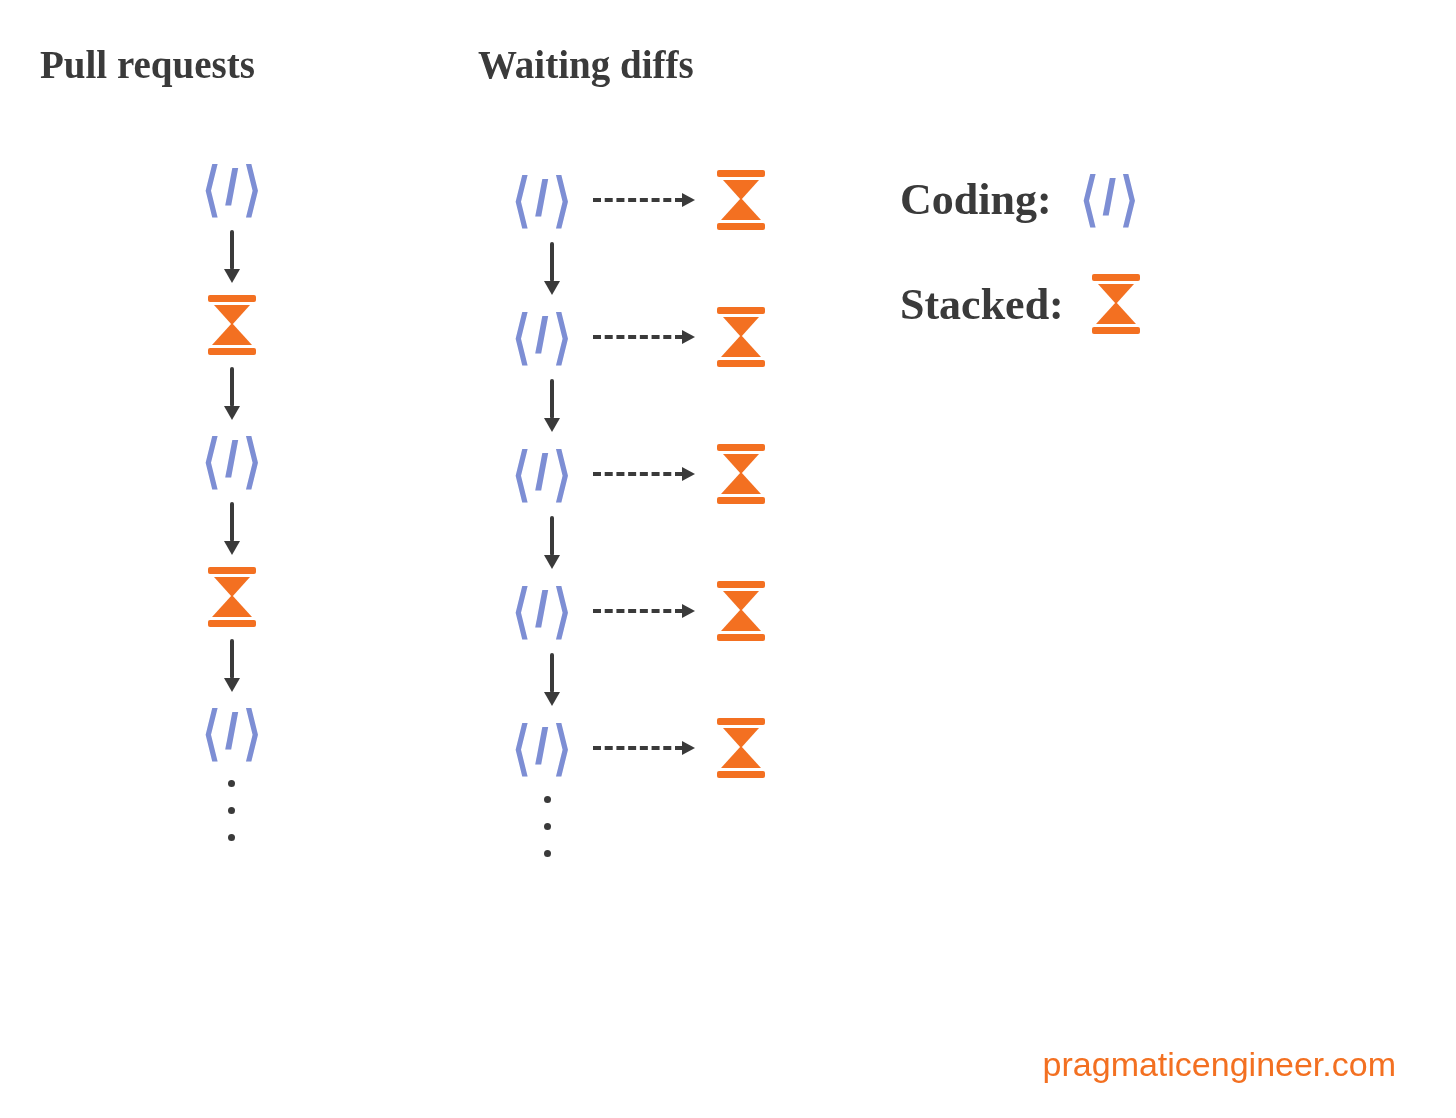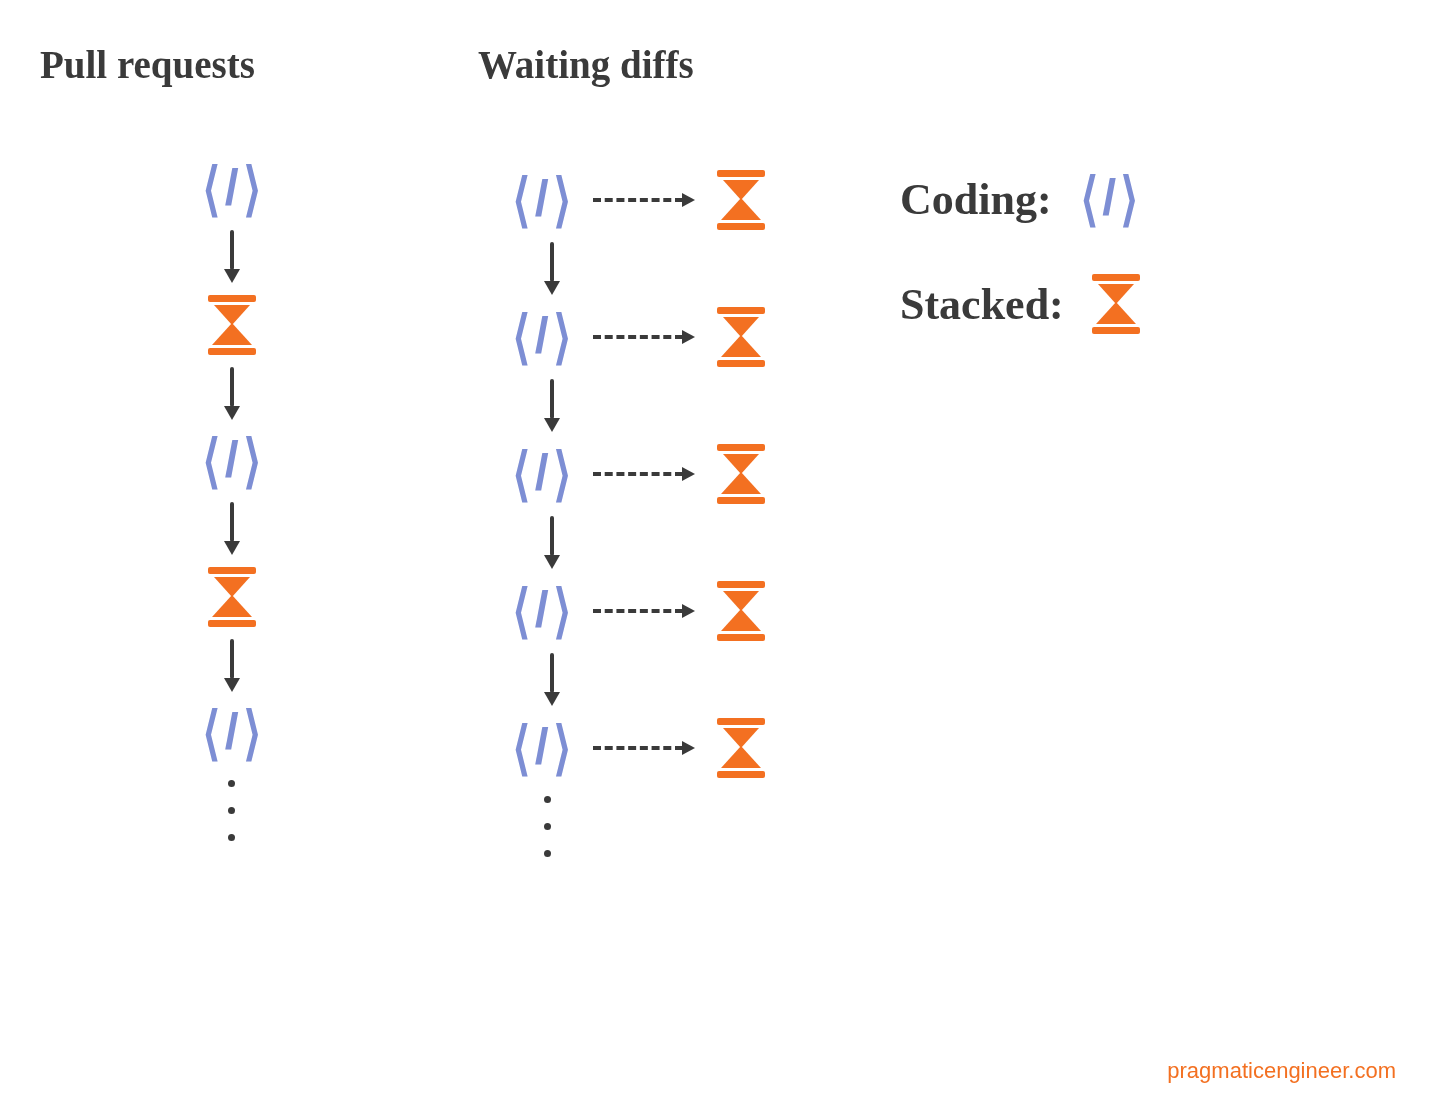--- a/index.html
+++ b/index.html
@@ -128,21 +128,21 @@
   }
   .legend-row { display:flex; align-items:center; gap:26px; }
   .legend-label {
     font-size: 44px;
     font-weight:700;
     color:#3a3a3a;
   }
   .attribution {
     position:absolute;
     font-family: Arial, Helvetica, sans-serif;
-    font-size: 22px;
+    font-size: 34px;
     color:#f37021;
     font-weight:400;
   }
 </style>
 </head>
 <body>
 
 <div class="heading" style="left:40px; top:42px;">Pull requests</div>
 
 <div class="heading" style="left:478px; top:42px;">Waiting diffs</div>

